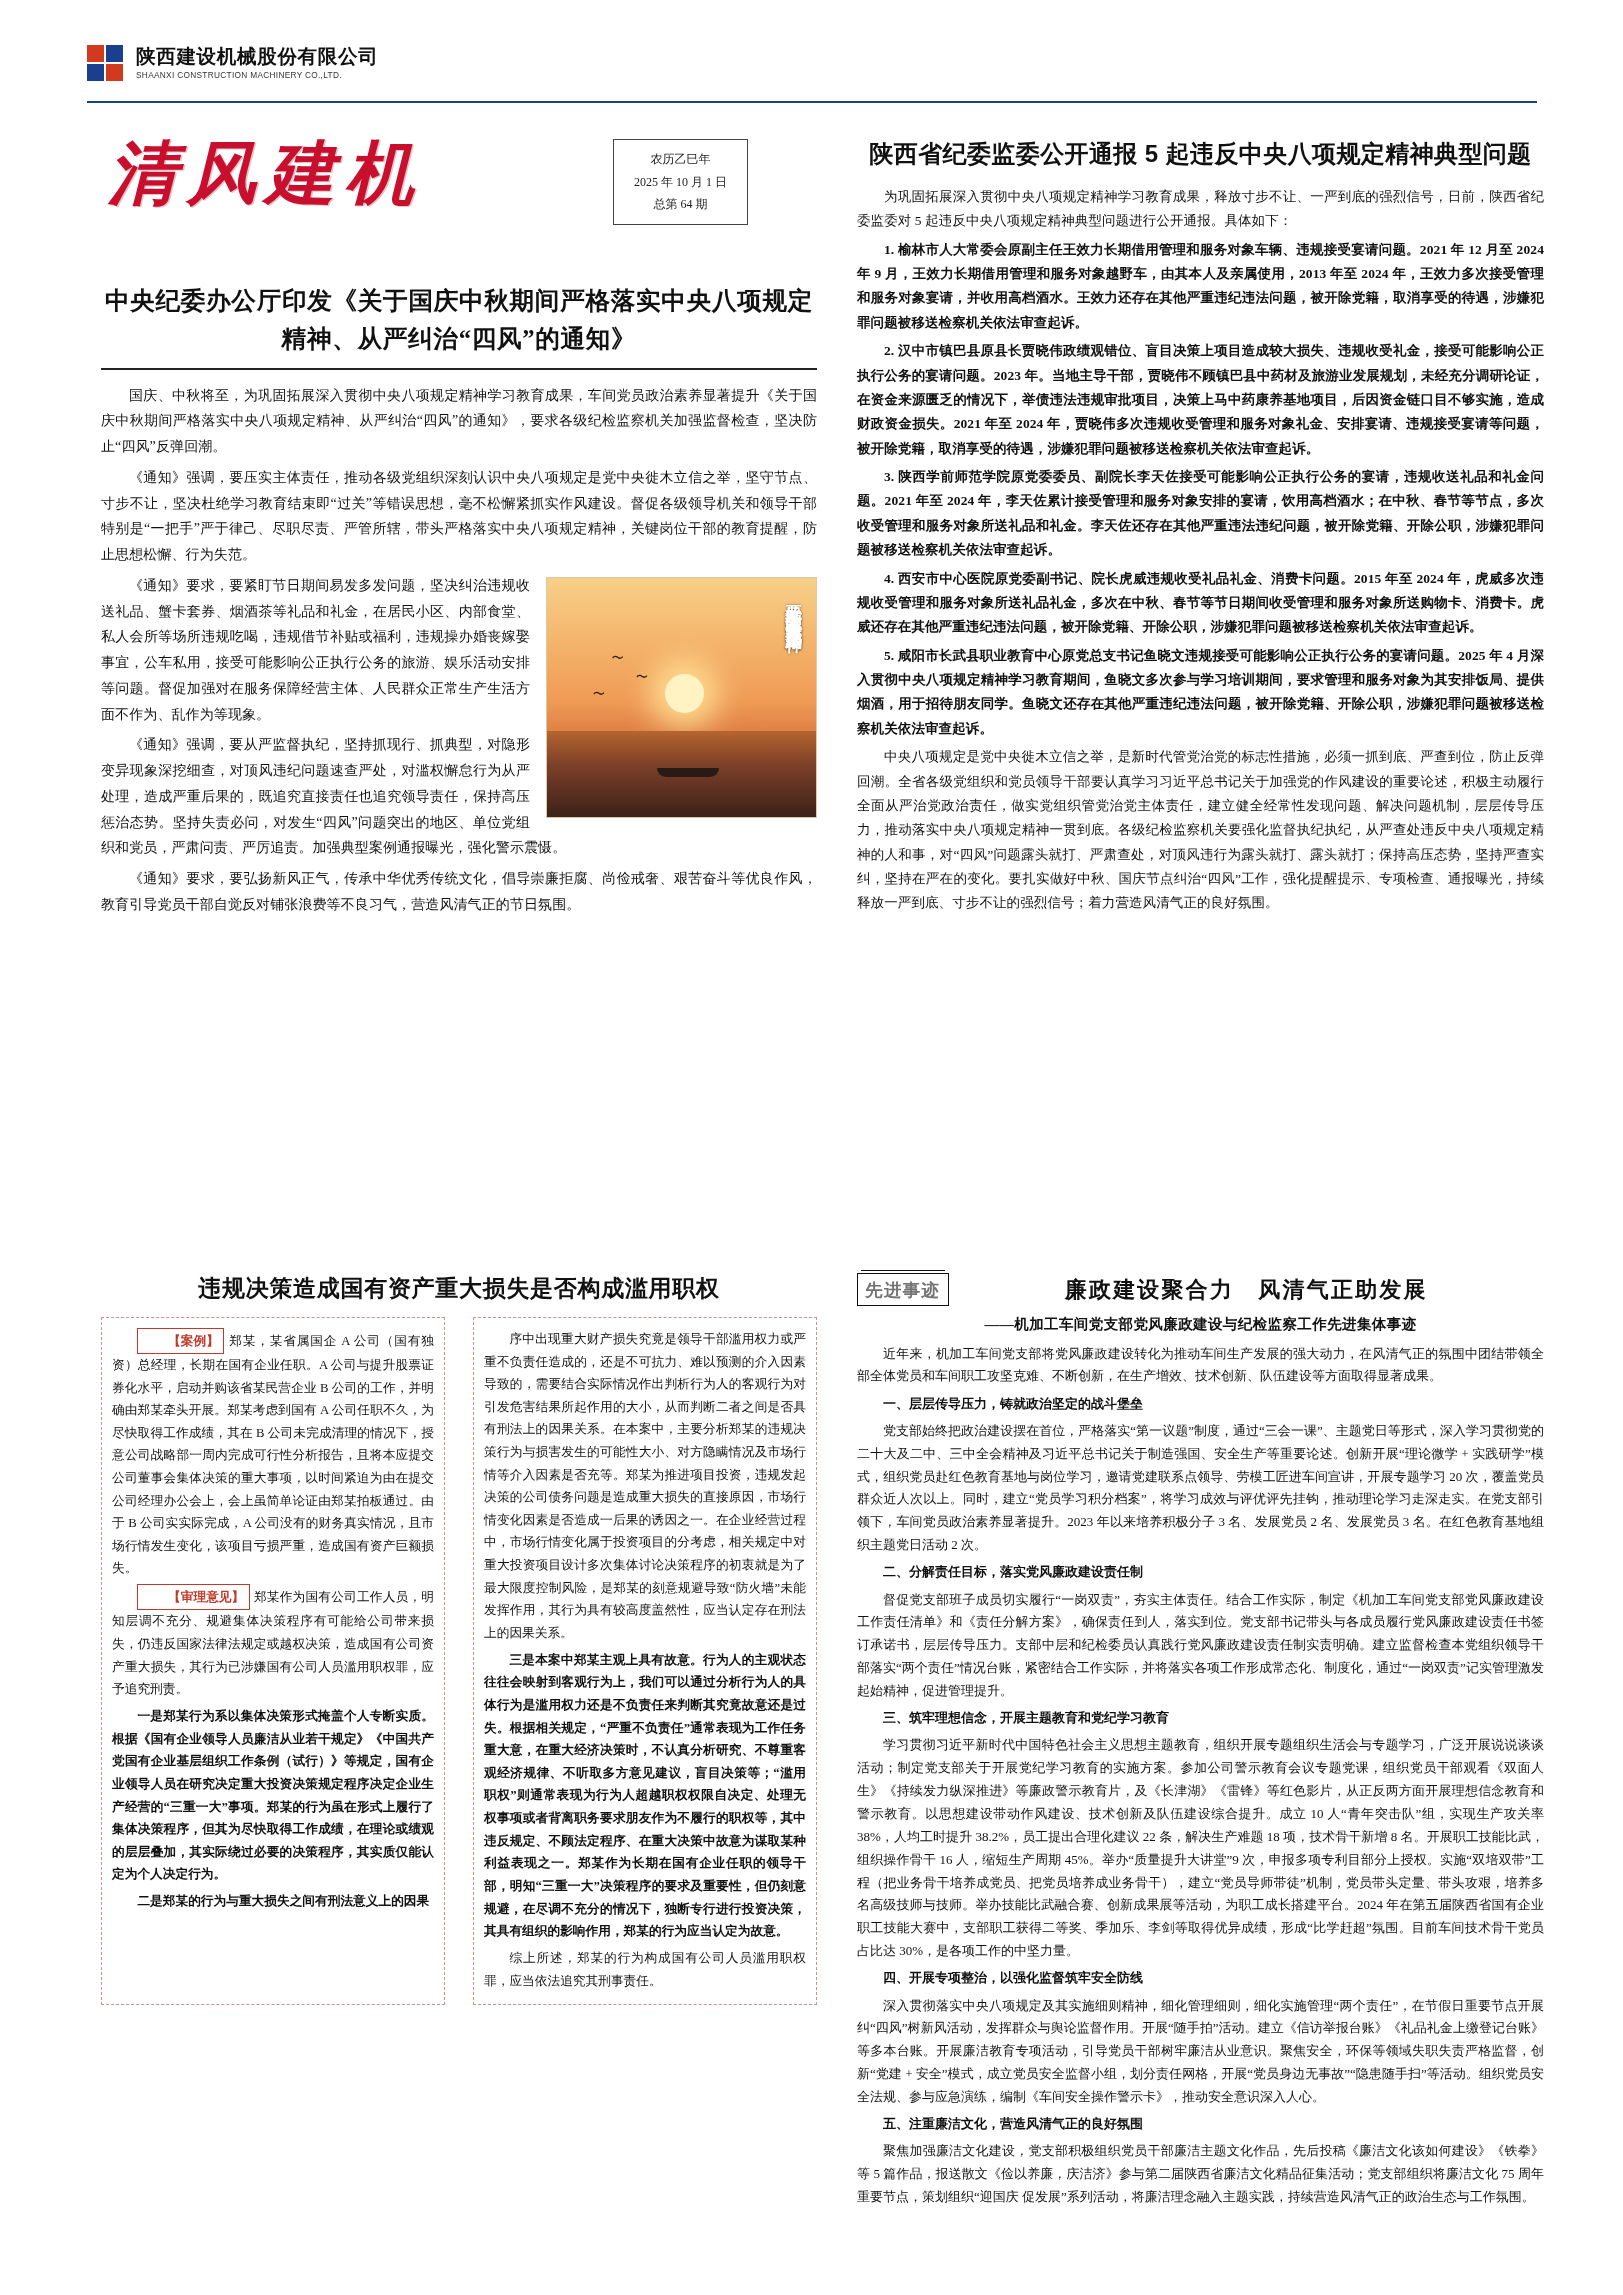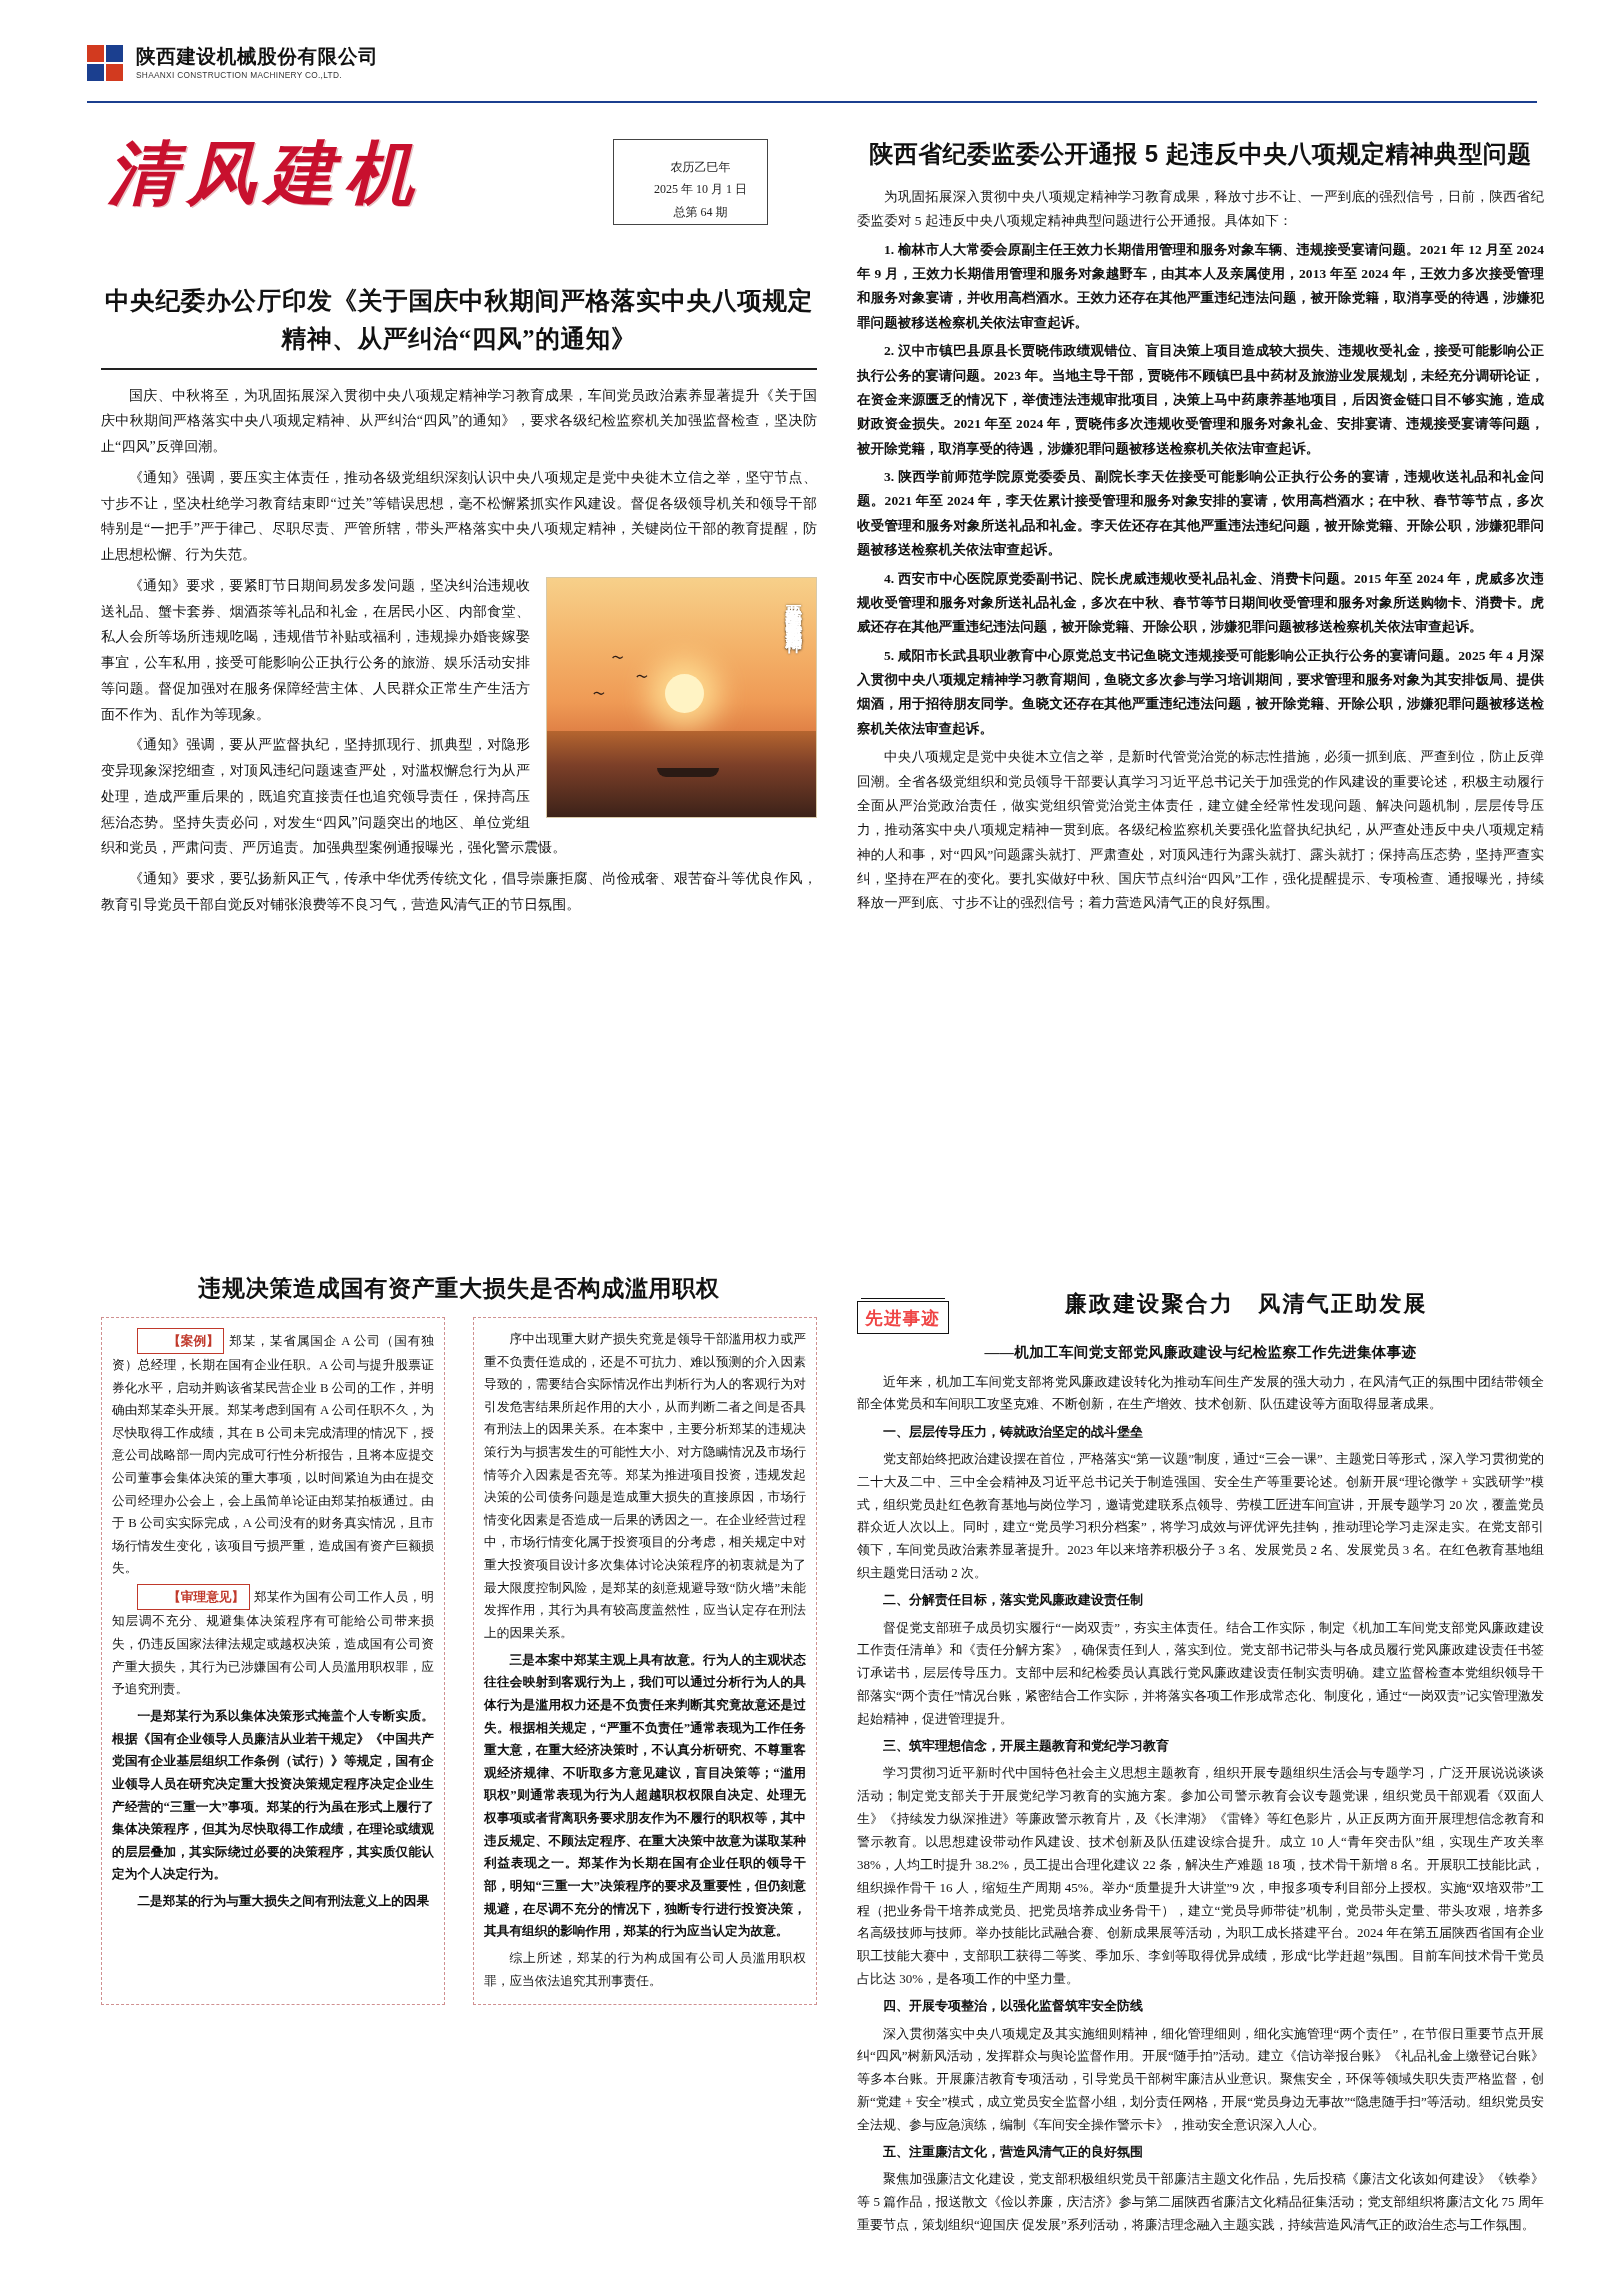--- a/index.html
+++ b/index.html
@@ -16,21 +16,21 @@
   .logo-mark .d{left:19px;top:19px;background:#d23a1f;}
   .logo-text .cn{font-family:"Liberation Sans",sans-serif;font-weight:bold;font-size:19.5px;letter-spacing:0.7px;color:#111;line-height:1.15;}
   .logo-text .en{font-family:"Liberation Sans",sans-serif;font-size:8.3px;color:#333;letter-spacing:0.3px;margin-top:2.2px;}
   .masthead-rule{position:absolute;left:87px;top:101px;width:1450px;height:2.2px;background:#1b3f8f;}
 
   
   .title-wrap{position:absolute;left:108px;top:127px;width:550px;height:94px;display:flex;align-items:center;}
   .paper-title{font-family:"Liberation Serif",serif;font-weight:bold;font-size:69px;color:#c8102e;letter-spacing:10px;
     text-shadow:1.4px 1.4px 0 rgba(160,10,20,.25);font-style:italic;}
   .issue-box{position:absolute;left:613px;top:139px;width:133px;height:84px;border:1.1px solid #444;
-    display:flex;flex-direction:column;justify-content:flex-end;align-items:center;font-size:12px;line-height:1.9;color:#222;padding-left:20px;}
+    display:flex;flex-direction:column;justify-content:center;align-items:center;font-size:12px;line-height:1.9;color:#222;}
 
   
   .col-left{position:absolute;left:101px;top:282px;width:716px;}
   .col-right{position:absolute;left:857px;top:136px;width:687px;}
 
   h2.art-title{font-family:"Liberation Serif",serif;font-weight:bold;font-size:24.6px;line-height:1.55;text-align:center;margin:0 0 10px 0;letter-spacing:0.7px;}
   h2.art-title-r{font-family:"Liberation Sans",sans-serif;font-weight:bold;font-size:24px;line-height:1.5;text-align:center;margin:0 0 13px 0;letter-spacing:0.4px;}
   .rule-under{width:100%;height:1.4px;background:#222;margin:4.3px 0 13px 0;}
 
   p.body{font-size:14px;line-height:1.84;text-align:justify;margin:0 0 5px 0;text-indent:2em;letter-spacing:0.1px;}
@@ -58,21 +58,21 @@
   h3.sec-title{font-family:"Liberation Serif",serif;font-weight:bold;font-size:23px;text-align:center;margin:0 0 13px 0;letter-spacing:0.7px;}
   .dashed-2col{display:flex;gap:28px;}
   .dashed-box{border:1.4px dashed #d08f8f;padding:10px 10px 7.2px 10px;box-sizing:border-box;flex:1;}
   .tag{display:inline-block;border:1.1px solid #c0392b;color:#c0392b;font-weight:bold;font-size:12.7px;padding:0.7px 4.3px;margin-right:4.3px;}
   p.small{font-size:12.7px;line-height:1.78;text-align:justify;margin:0 0 4.3px 0;text-indent:2em;}
   p.small.b{font-weight:bold;}
 
   
   .adv-banner{display:flex;align-items:center;margin-bottom:8.7px;}
   .adv-label{border:1.4px solid #111;padding:3.6px 7.2px;font-family:"Liberation Serif",serif;font-weight:bold;font-size:17.4px;
-    letter-spacing:1.4px;position:relative;color:#ef4444;margin-top:28px;}
+    letter-spacing:1.4px;position:relative;color:#737373;}
   .adv-label:after{content:"";position:absolute;left:2.9px;right:2.9px;top:-4.3px;height:1.4px;background:#111;}
   .adv-slogan{flex:1;text-align:center;font-family:"Liberation Serif",serif;font-weight:bold;font-size:22px;letter-spacing:2.2px;color:#111;}
   .adv-sub{text-align:center;font-size:14.5px;font-weight:bold;margin:1.4px 0 8.7px 0;letter-spacing:0.4px;}
   p.body-r2{font-size:13px;line-height:1.76;text-align:justify;margin:0 0 4.3px 0;text-indent:2em;}
 </style>
 </head>
 <body>
 
 <div class="page">
 

